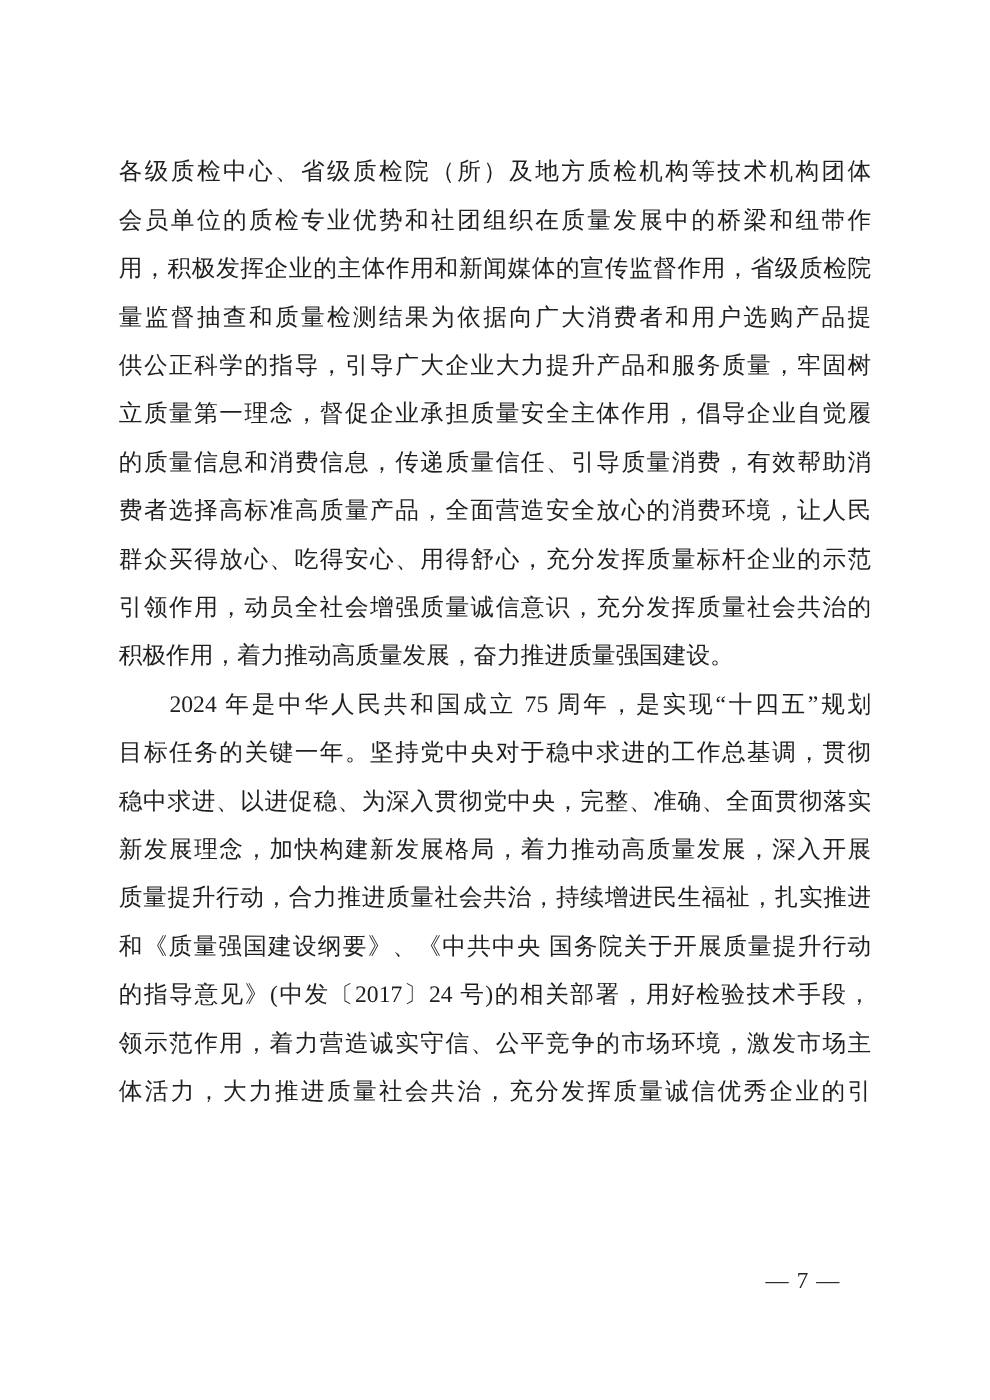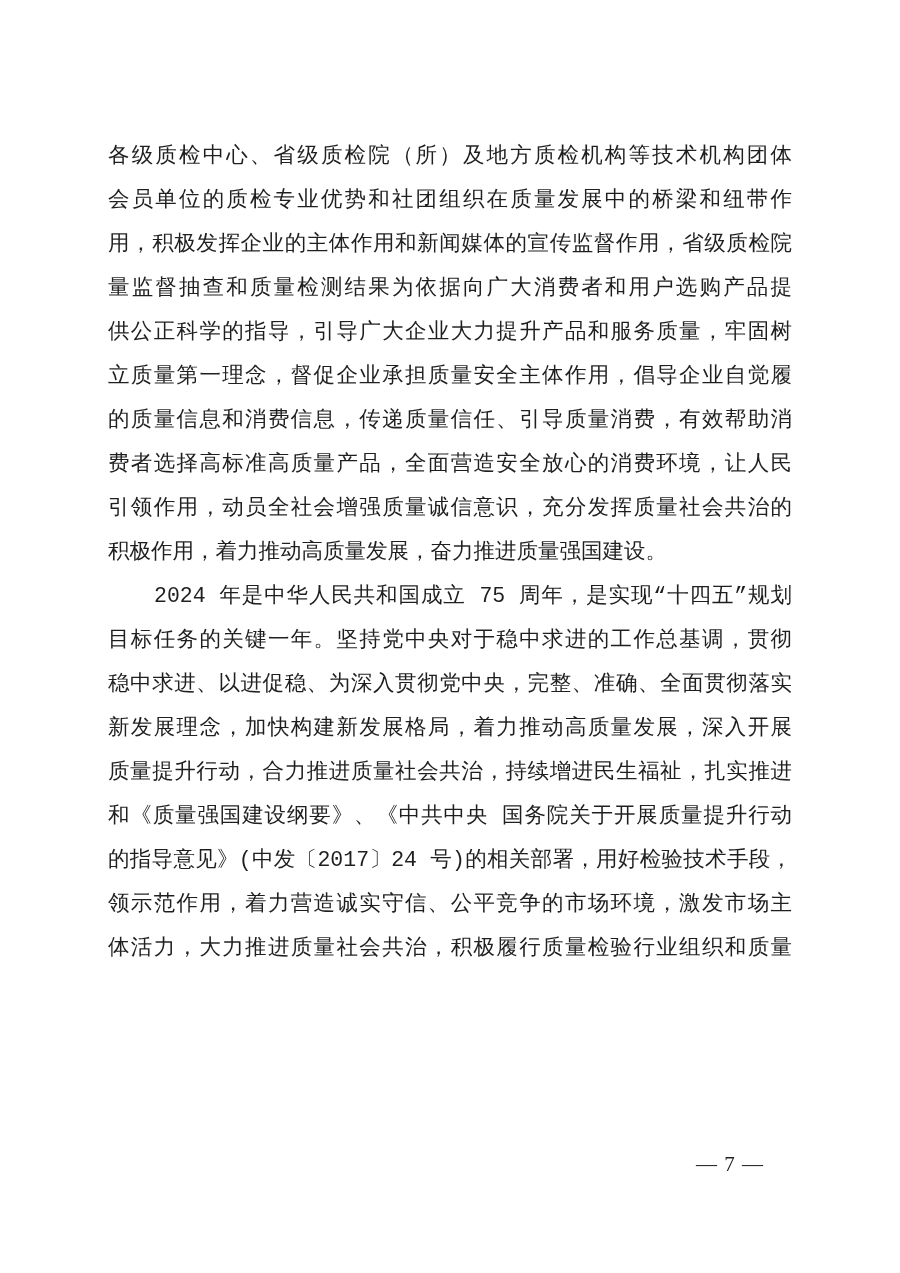--- a/index.html
+++ b/index.html
@@ -25,21 +25,20 @@
     line-height: 44px;
   }
   .paragraph {
     margin: 0;
   }
   .line {
     height: 44px;
     text-align: justify;
     text-align-last: justify;
     white-space: nowrap;
-    font-family: Liberation Mono, monospace;
   }
   .line.indented {
     text-indent: 46px;
   }
   .line.para-last {
     text-align-last: left;
   }
   .page-number {
     position: absolute;
     top: 1152px;
@@ -59,29 +58,30 @@
   <div class="text-block">
       <div class="paragraph">
         <div class="line">各级质检中心、省级质检院（所）及地方质检机构等技术机构团体</div>
         <div class="line">会员单位的质检专业优势和社团组织在质量发展中的桥梁和纽带作</div>
         <div class="line">用，积极发挥企业的主体作用和新闻媒体的宣传监督作用，省级质检院</div>
         <div class="line">量监督抽查和质量检测结果为依据向广大消费者和用户选购产品提</div>
         <div class="line">供公正科学的指导，引导广大企业大力提升产品和服务质量，牢固树</div>
         <div class="line">立质量第一理念，督促企业承担质量安全主体作用，倡导企业自觉履</div>
         <div class="line">的质量信息和消费信息，传递质量信任、引导质量消费，有效帮助消</div>
         <div class="line">费者选择高标准高质量产品，全面营造安全放心的消费环境，让人民</div>
+        <div class="line">群众买得放心、吃得安心、用得舒心，充分发挥质量标杆企业的示范</div>
         <div class="line">引领作用，动员全社会增强质量诚信意识，充分发挥质量社会共治的</div>
         <div class="line para-last">积极作用，着力推动高质量发展，奋力推进质量强国建设。</div>
       </div>
       <div class="paragraph">
         <div class="line indented">2024 年是中华人民共和国成立 75 周年，是实现“十四五”规划</div>
         <div class="line">目标任务的关键一年。坚持党中央对于稳中求进的工作总基调，贯彻</div>
         <div class="line">稳中求进、以进促稳、为深入贯彻党中央，完整、准确、全面贯彻落实</div>
         <div class="line">新发展理念，加快构建新发展格局，着力推动高质量发展，深入开展</div>
         <div class="line">质量提升行动，合力推进质量社会共治，持续增进民生福祉，扎实推进</div>
         <div class="line">和《质量强国建设纲要》、《中共中央 国务院关于开展质量提升行动</div>
         <div class="line">的指导意见》(中发〔2017〕24 号)的相关部署，用好检验技术手段，</div>
         <div class="line">领示范作用，着力营造诚实守信、公平竞争的市场环境，激发市场主</div>
-        <div class="line">体活力，大力推进质量社会共治，积极履行质量检验行业组织和质量</div>
+        <div class="line">体活力，大力推进质量社会共治，充分发挥质量诚信优秀企业的引</div>
       </div>
     </div>
   <div class="page-number">— 7 —</div>
 </div>
 
 </body></html>

